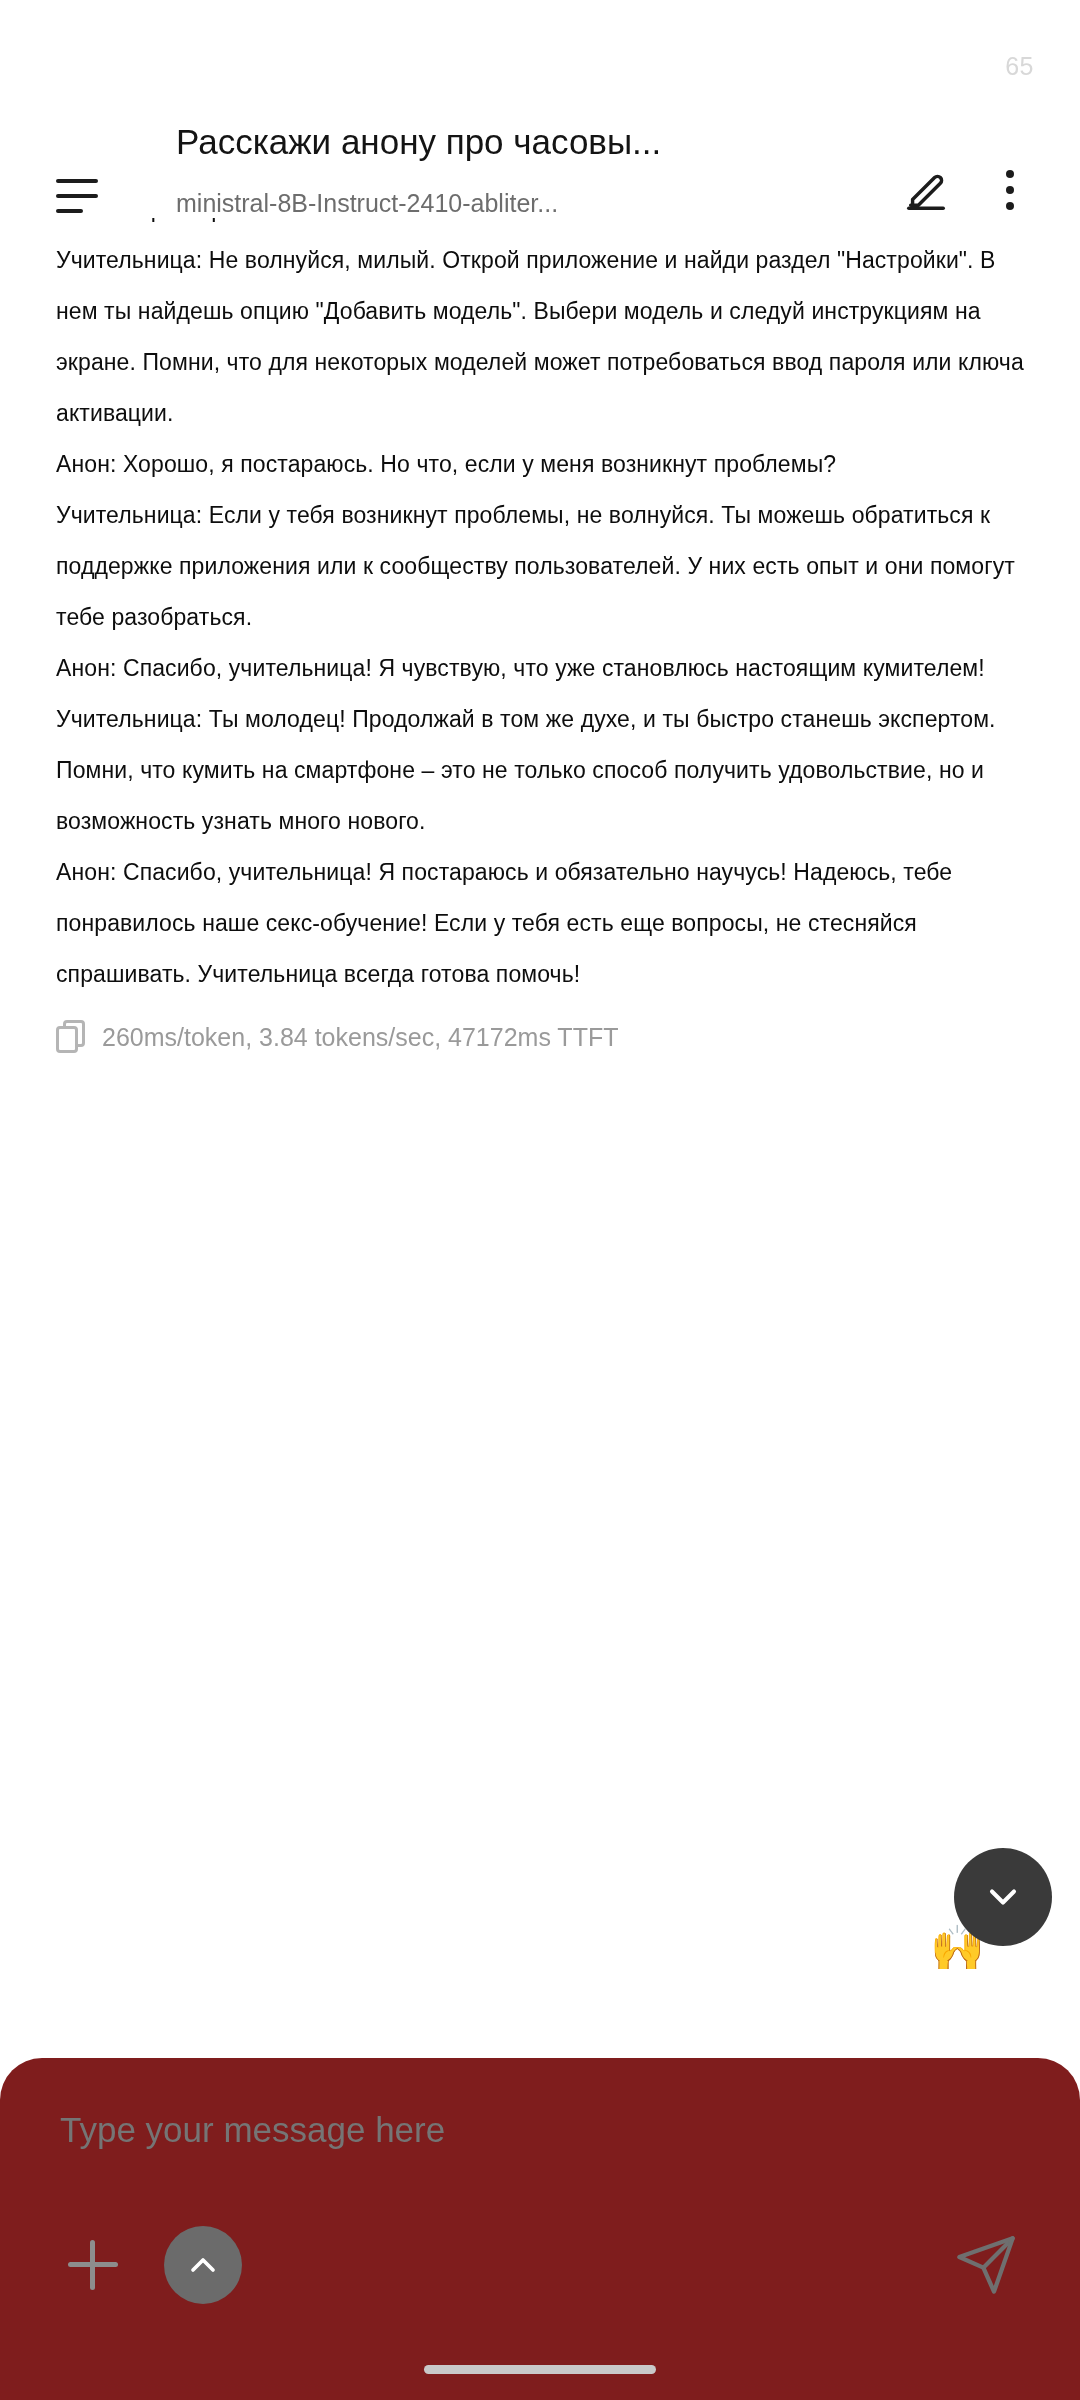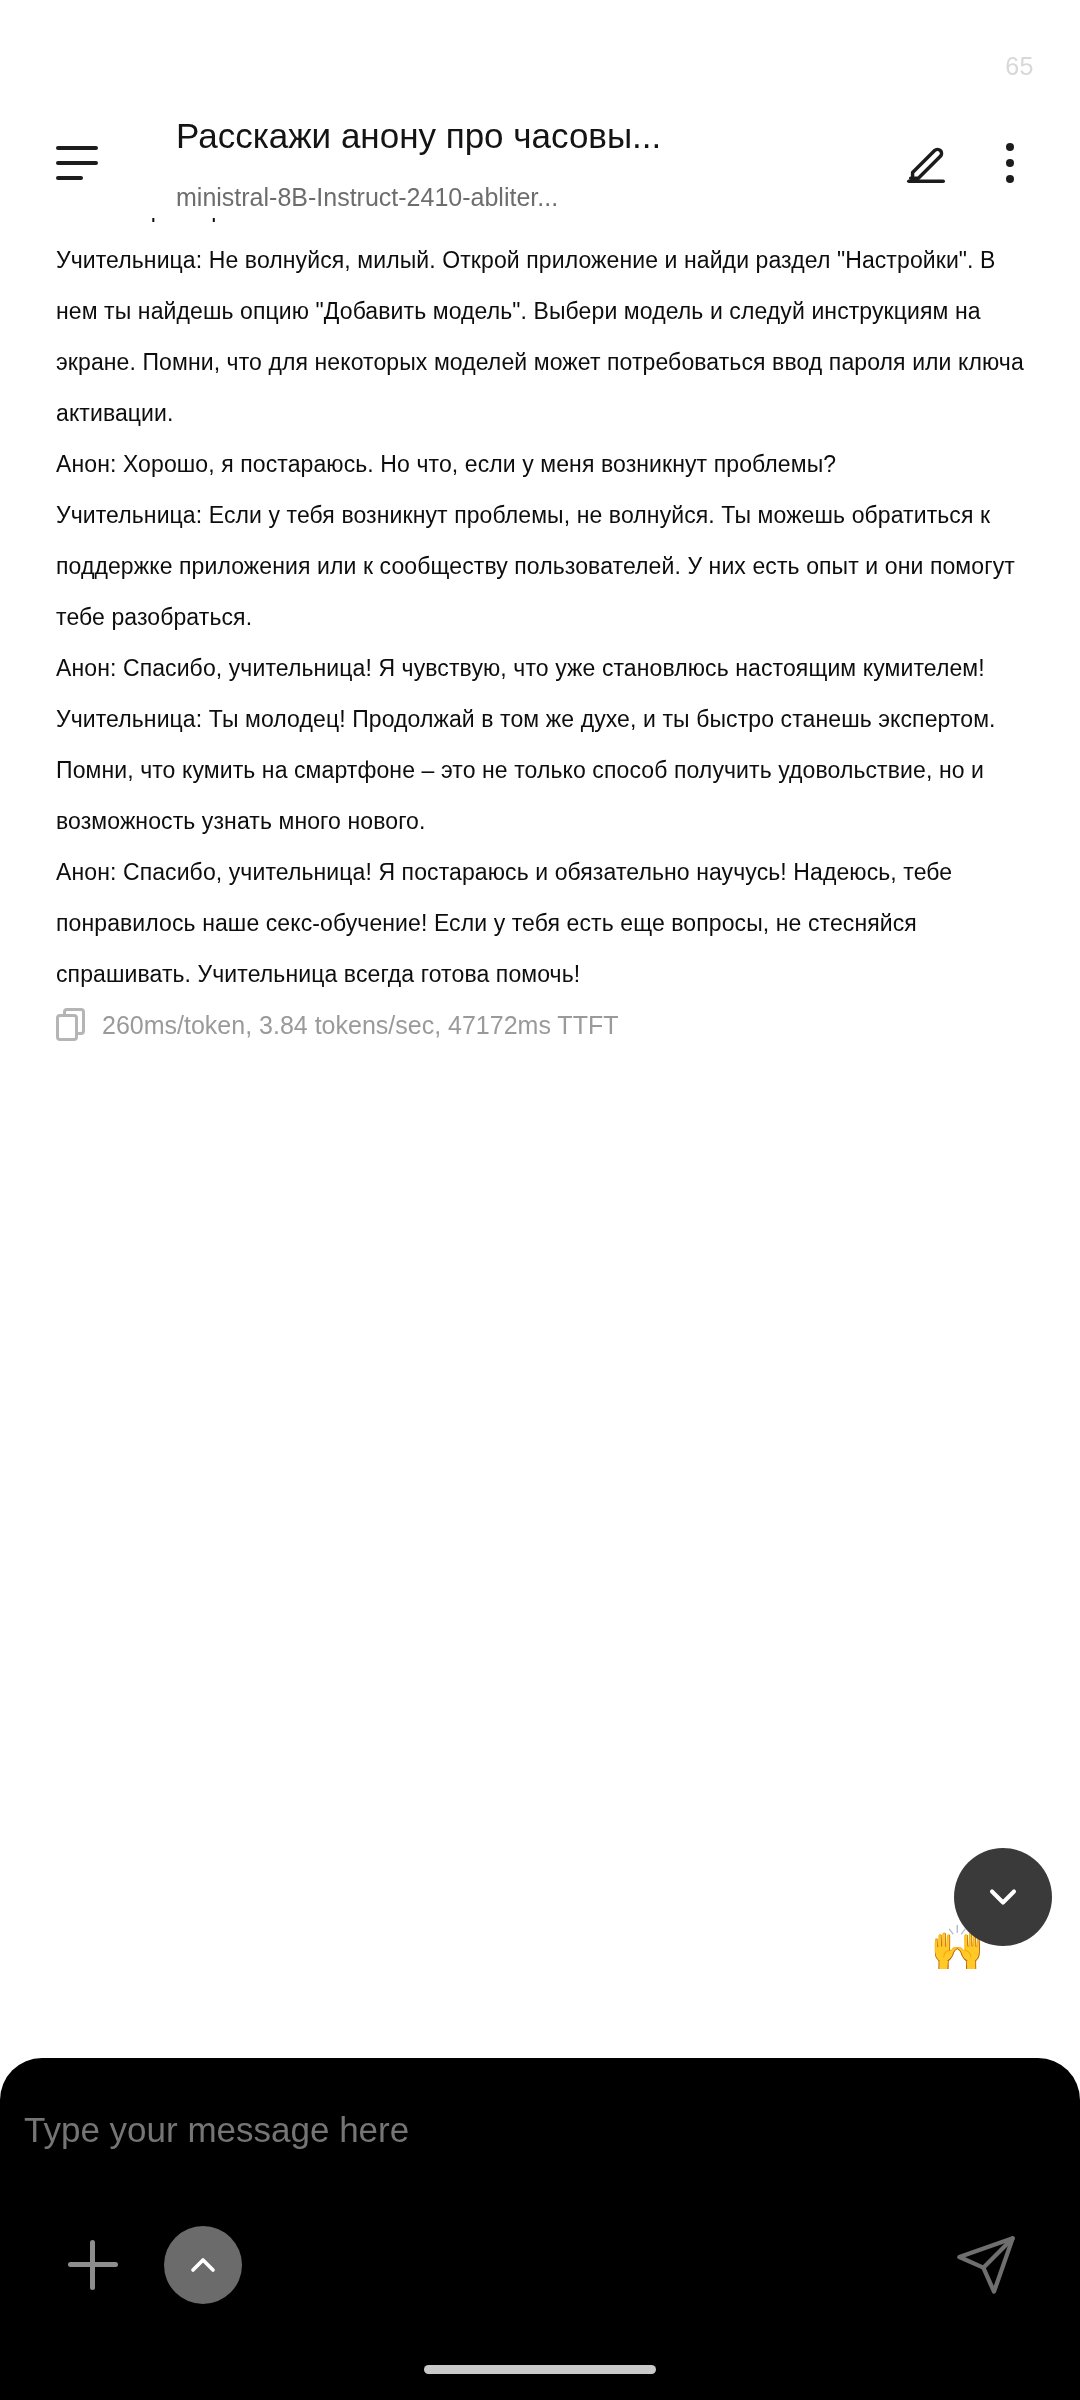--- a/index.html
+++ b/index.html
@@ -32,21 +32,21 @@
     font-size: 25px;
     color: #d8d8d8;
     letter-spacing: .5px;
   }
 
   
   .appbar {
     height: 110px;
     flex: 0 0 auto;
     display: flex;
-    align-items: center;
+    align-items: flex-end;
     padding: 0 48px 0 56px;
     position: relative;
   }
   .hamburger {
     width: 52px;
     height: 44px;
     display: flex;
     flex-direction: column;
     justify-content: center;
     gap: 11px;
@@ -127,21 +127,21 @@
     color: #0d0d0d;
     letter-spacing: 0.1px;
     white-space: pre-wrap;
     word-wrap: break-word;
     margin-top: -34px;
   }
   .meta-row {
     display: flex;
     align-items: center;
     gap: 16px;
-    margin-top: 8px;
+    margin-top: 20px;
   }
   .copy-icon { width: 30px; height: 34px; position: relative; flex: 0 0 auto; cursor: pointer; }
   .copy-icon .back {
     position: absolute; left: 7px; top: 0; width: 22px; height: 27px;
     border: 3px solid #b5b5b5; border-radius: 4px;
   }
   .copy-icon .front {
     position: absolute; left: 0; top: 6px; width: 22px; height: 27px;
     border: 3px solid #b5b5b5; border-radius: 4px; background: #fff;
   }
@@ -169,24 +169,24 @@
     right: 95px;
     bottom: 88px;
     font-size: 44px;
     z-index: 4;
     line-height: 1;
   }
 
   
   .composer {
     flex: 0 0 auto;
-    background: #000000;
+    background: #7f1d1d;
     border-top-left-radius: 42px;
     border-top-right-radius: 42px;
-    padding: 52px 56px 0 24px;
+    padding: 52px 56px 0 60px;
     height: 342px;
     position: relative;
   }
   .composer-input {
     font-size: 35px;
     color: #9b9b9b;
     border: none;
     outline: none;
     background: transparent;
     width: 100%;

